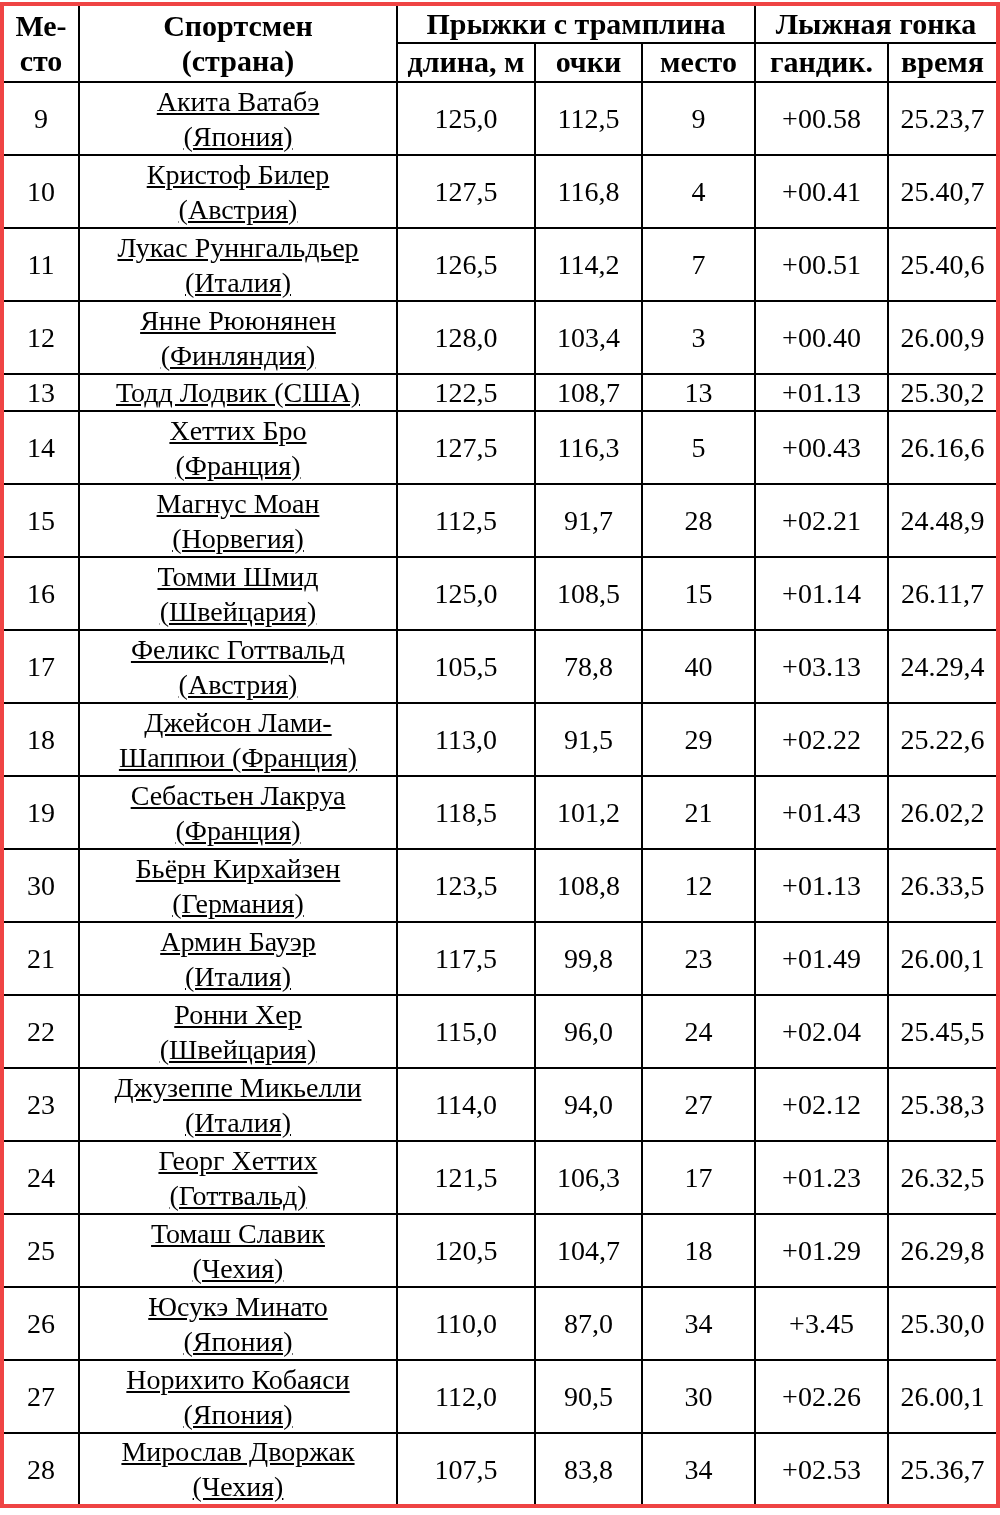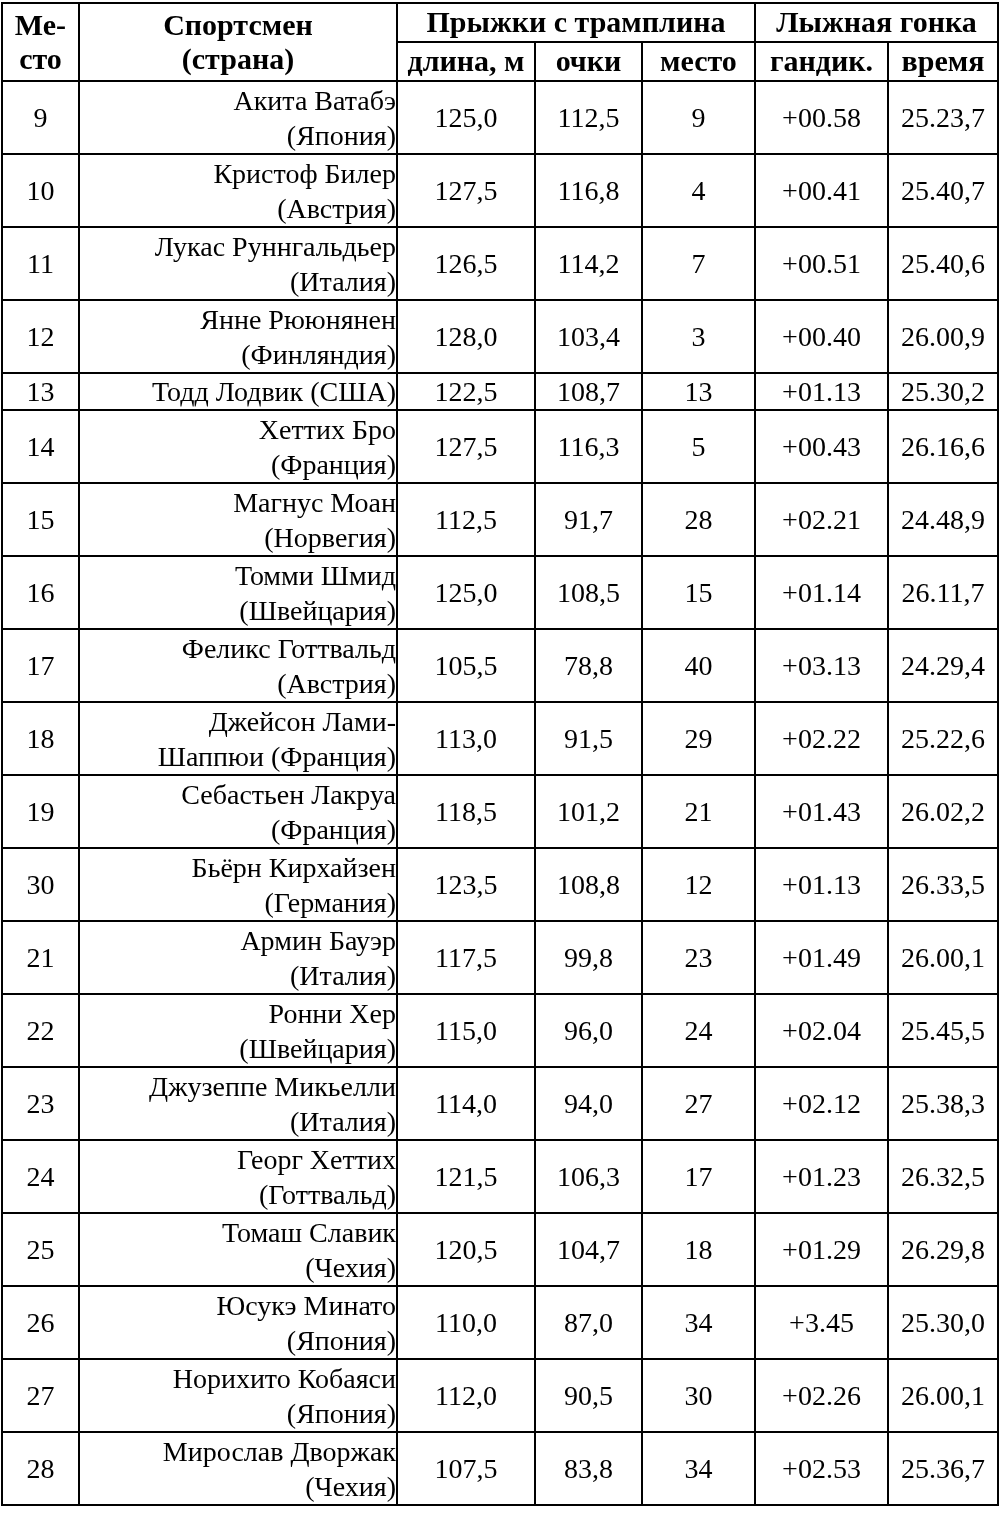--- a/index.html
+++ b/index.html
@@ -21,41 +21,42 @@
   }
   table.results th,
   table.results td {
     border: 2px solid #000;
     vertical-align: middle;
     white-space: pre-line;
     overflow: hidden;
     padding: 0;
   }
   table.results {
-    border: 1px solid #ef4444;
+    border: 4px solid #ef4444;
   }
   thead th {
     font-weight: bold;
     font-size: 30px;
     text-align: center;
     line-height: 1.15;
   }
   thead tr { height: 39px; }
   tbody tr { height: 73px; }
   
   tbody tr:nth-child(5) { height: 37px; }
   tbody td {
     font-size: 28px;
     text-align: center;
     line-height: 1.25;
   }
   td.cell-athlete {
-    text-align: right;
+    text-align: center;
     padding-left: 9px;
     padding-right: 2px;
+    text-decoration: underline;
   }
 </style>
 </head>
 <body>
 
 <table class="results">
   <colgroup>
     <col style="width:77px">
     <col style="width:318px">
     <col style="width:138px">

